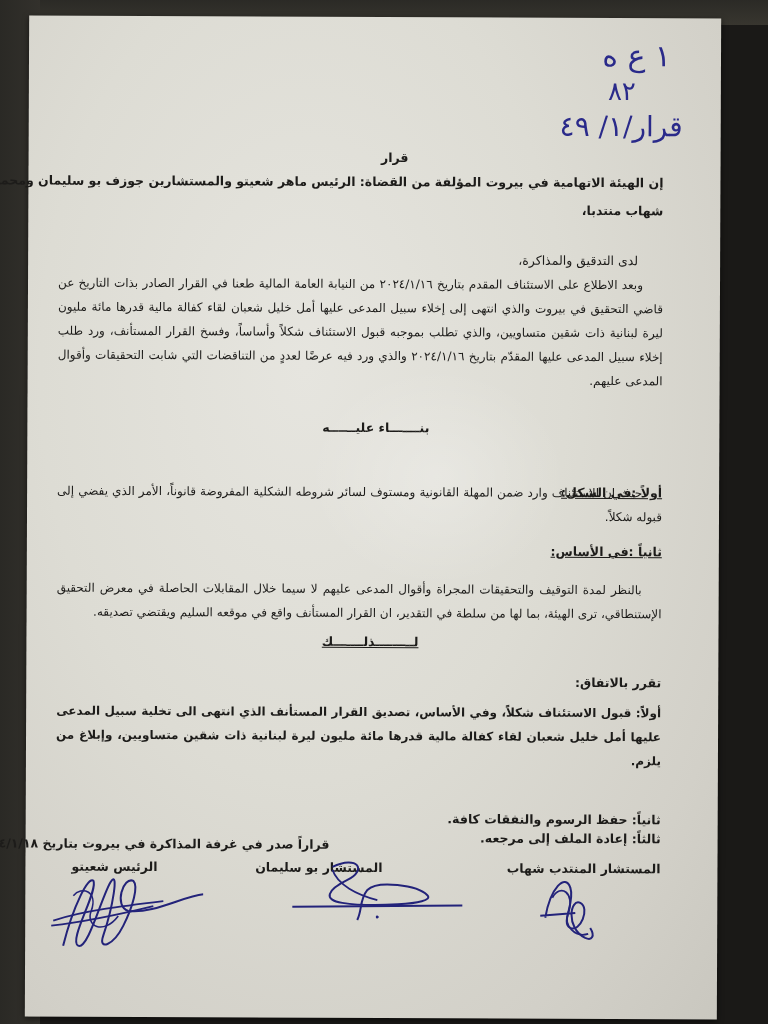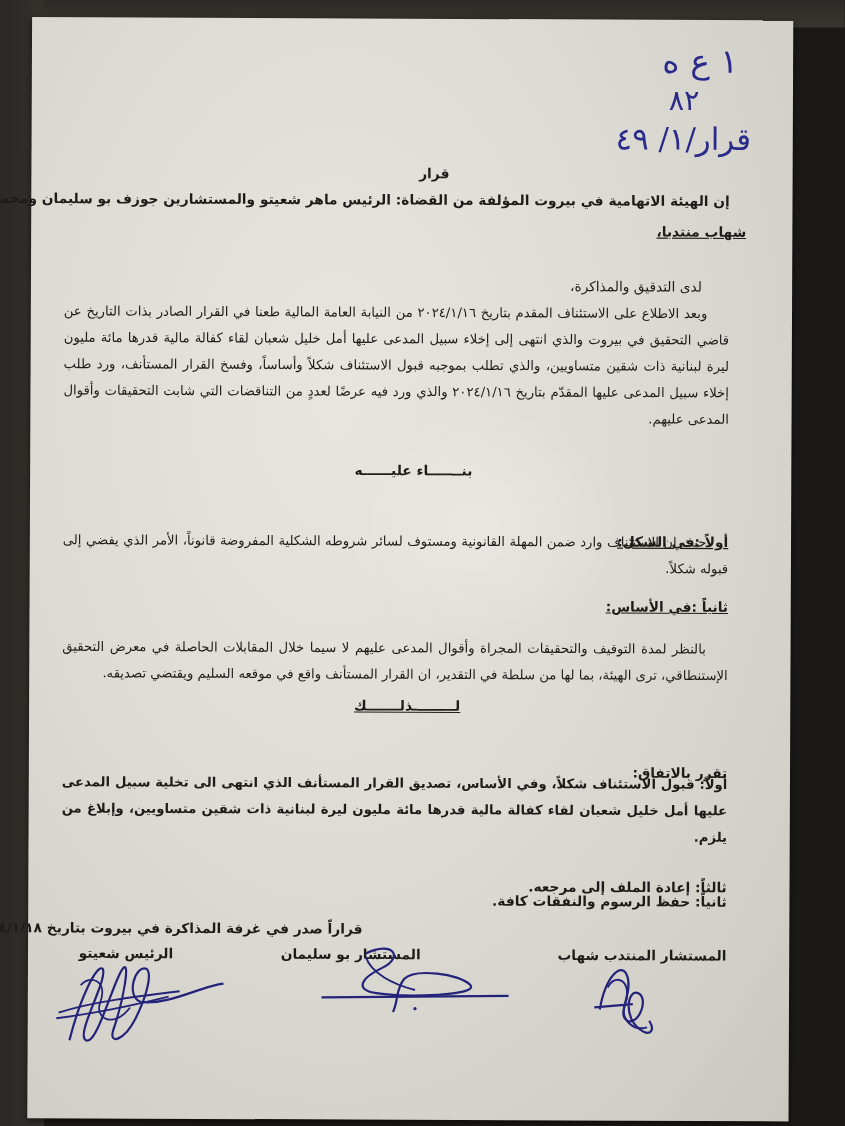--- a/index.html
+++ b/index.html
@@ -70,40 +70,40 @@
 <div class="paper">
   <div class="paper-fold"></div>
 
   <div class="hand" style="right:50px; top:20px;">١ ع ه</div>
   <div class="hand" style="right:85px; top:58px; font-size:26px;margin-left:28px;">٨٢</div>
   <div class="hand" style="right:38px; top:92px; font-size:28px;">قرار/١/ ٤٩</div>
 
   <div class="text bold" style="right:312px; top:128px;">قرار</div>
 
   <div class="text bold" style="right:57px; top:152px; font-size:12.5px;">إن الهيئة الاتهامية في بيروت المؤلفة من القضاة: الرئيس ماهر شعيتو والمستشارين جوزف بو سليمان ومحمد</div>
-  <div class="text bold" style="right:42px; top:180px;text-decoration:underline;">شهاب منتدبا،</div>
+  <div class="text bold" style="right:57px; top:180px;">شهاب منتدبا،</div>
 
   <div class="text" style="right:82px; top:230px;">لدى التدقيق والمذاكرة،</div>
 
   <div class="para" style="right:57px; top:255px; width:605px; text-indent:20px;">وبعد الاطلاع على الاستئناف المقدم بتاريخ ٢٠٢٤/١/١٦ من النيابة العامة المالية طعنا في القرار الصادر بذات التاريخ عن قاضي التحقيق في بيروت والذي انتهى إلى إخلاء سبيل المدعى عليها أمل خليل شعبان لقاء كفالة مالية قدرها مائة مليون ليرة لبنانية ذات شقين متساويين، والذي تطلب بموجبه قبول الاستئناف شكلاً وأساساً، وفسخ القرار المستأنف، ورد طلب إخلاء سبيل المدعى عليها المقدّم بتاريخ ٢٠٢٤/١/١٦ والذي ورد فيه عرضًا لعددٍ من التناقضات التي شابت التحقيقات وأقوال المدعى عليهم.</div>
 
   <div class="text bold" style="right:290px; top:398px; letter-spacing:1px;">بنـــــــاء عليــــــه</div>
 
   <div class="text bold underline" style="right:57px; top:438px;margin-top:24px;">أولاً :في الشكل:</div>
   <div class="para" style="right:57px; top:463px; width:605px; text-indent:20px;">حيث ان الاستئناف وارد ضمن المهلة القانونية ومستوف لسائر شروطه الشكلية المفروضة قانوناً، الأمر الذي يفضي إلى قبوله شكلاً.</div>
 
   <div class="text bold underline" style="right:57px; top:521px;">ثانياً :في الأساس:</div>
   <div class="para" style="right:57px; top:560px; width:605px; text-indent:20px;">بالنظر لمدة التوقيف والتحقيقات المجراة وأقوال المدعى عليهم لا سيما خلال المقابلات الحاصلة في معرض التحقيق الإستنطاقي، ترى الهيئة، بما لها من سلطة في التقدير، ان القرار المستأنف واقع في موقعه السليم ويقتضي تصديقه.</div>
 
   <div class="text bold underline" style="right:300px; top:612px; letter-spacing:1px;margin-left:16px;">لـــــــــذلـــــــك</div>
 
-  <div class="text bold" style="right:57px; top:652px;margin-top:20px;">تقرر بالاتفاق:</div>
+  <div class="text bold" style="right:57px; top:652px;">تقرر بالاتفاق:</div>
   <div class="para bold" style="right:57px; top:683px; width:605px;">أولاً: قبول الاستئناف شكلاً، وفي الأساس، تصديق القرار المستأنف الذي انتهى الى تخلية سبيل المدعى عليها أمل خليل شعبان لقاء كفالة مالية قدرها مائة مليون ليرة لبنانية ذات شقين متساويين، وإبلاغ من يلزم.</div>
   <div class="text bold" style="right:57px; top:745px;margin-top:44px;">ثانياً: حفظ الرسوم والنفقات كافة.</div>
-  <div class="text bold" style="right:57px; top:776px;">ثالثاً: إعادة الملف إلى مرجعه.</div>
+  <div class="text bold" style="right:57px; top:808px;">ثالثاً: إعادة الملف إلى مرجعه.</div>
 
   <div class="text bold" style="right:388px; top:815px;">قراراً صدر في غرفة المذاكرة في بيروت بتاريخ ٢٠٢٤/١/١٨</div>
 
   <div class="text bold" style="right:57px; top:838px;">المستشار المنتدب شهاب</div>
   <div class="text bold" style="right:335px; top:838px;">المستشار بو سليمان</div>
   <div class="text bold" style="right:560px; top:838px;text-align:center;">الرئيس شعيتو</div>
 
   <svg class="sig" style="left:505px; top:850px;" width="80" height="80" viewBox="0 0 80 80">
     <path d="M15 50 C 20 20, 35 5, 40 20 C 45 35, 30 55, 40 60 C 50 65, 60 40, 50 35 C 40 30, 35 60, 55 70 C 62 73, 65 68, 60 60 M10 48 L 45 45" stroke="#23237a" stroke-width="2" fill="none"></path>
     <path d="M22 30 C 30 15, 45 25, 38 45 C 33 58, 45 70, 58 66" stroke="#23237a" stroke-width="1.8" fill="none"></path>

